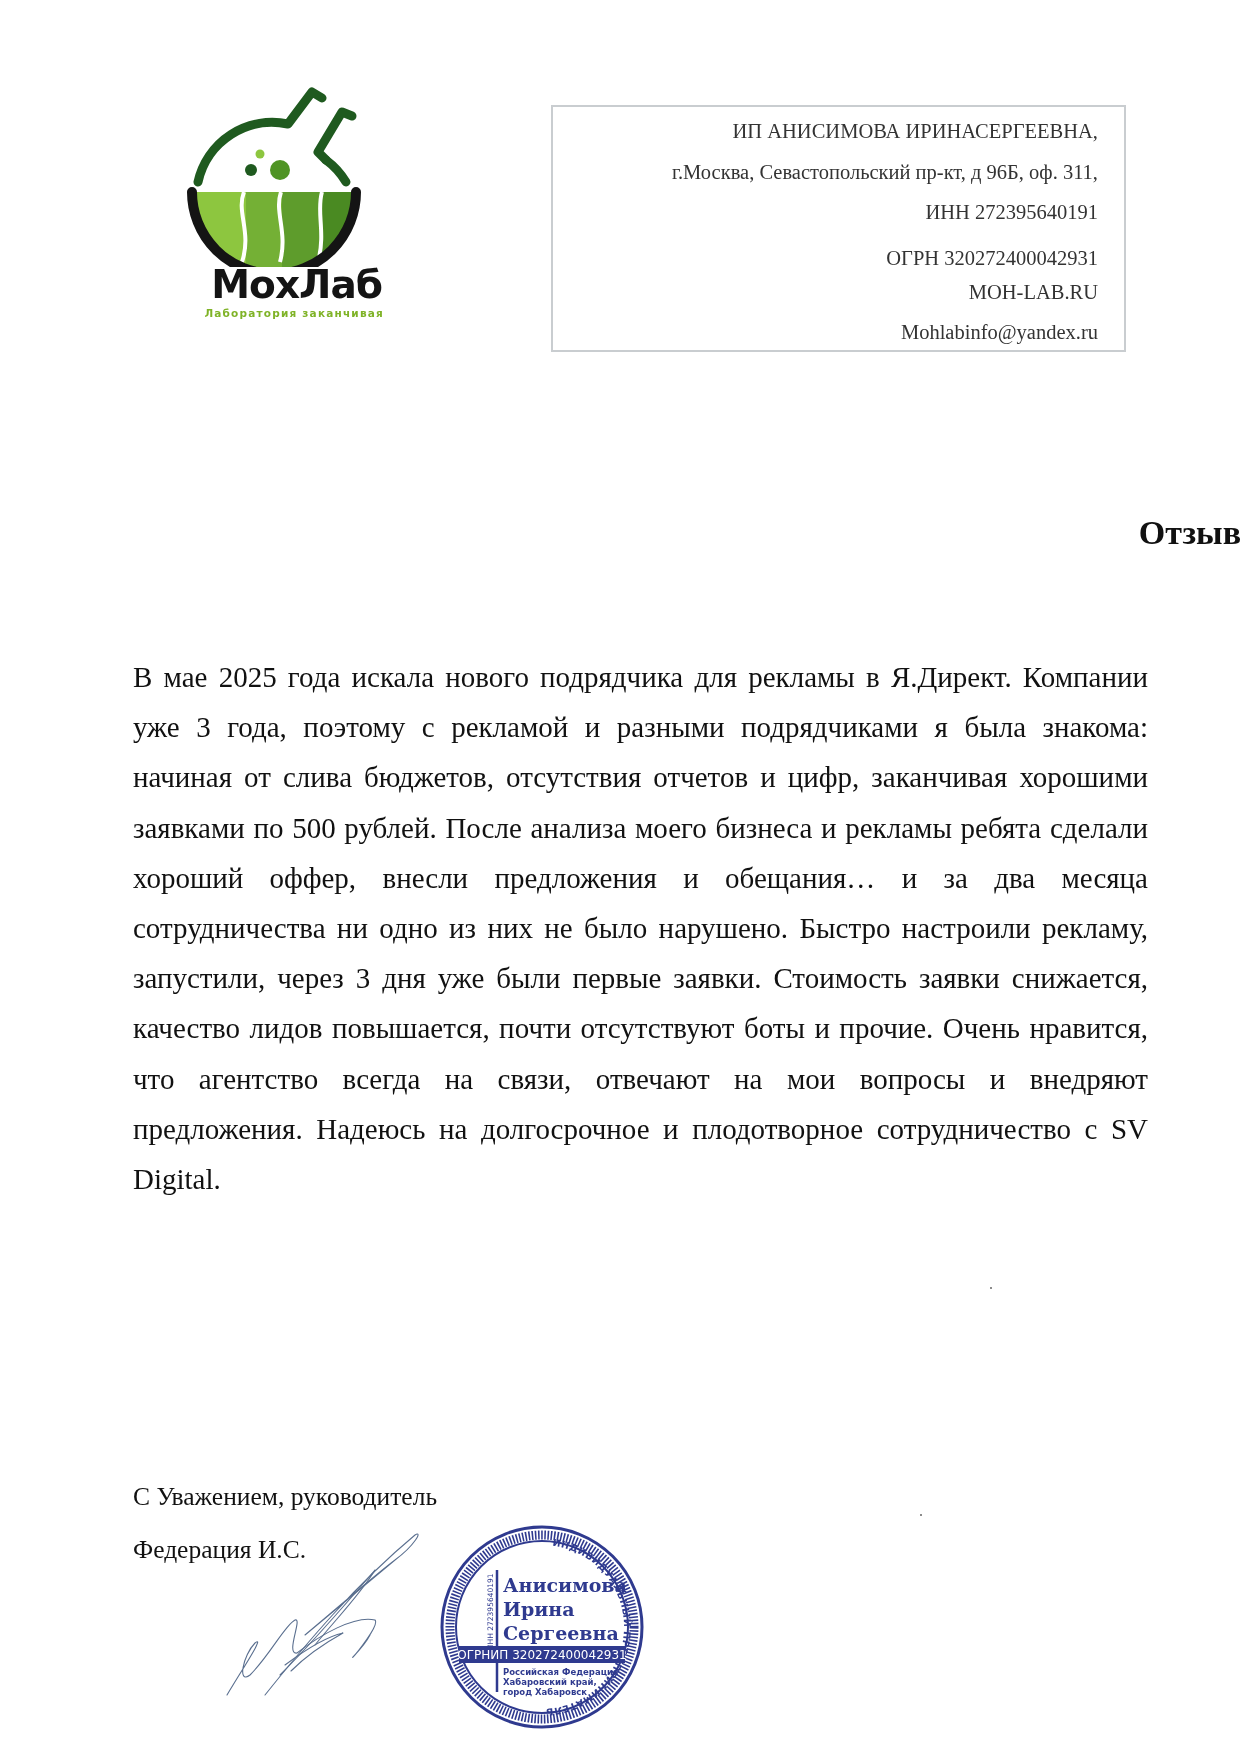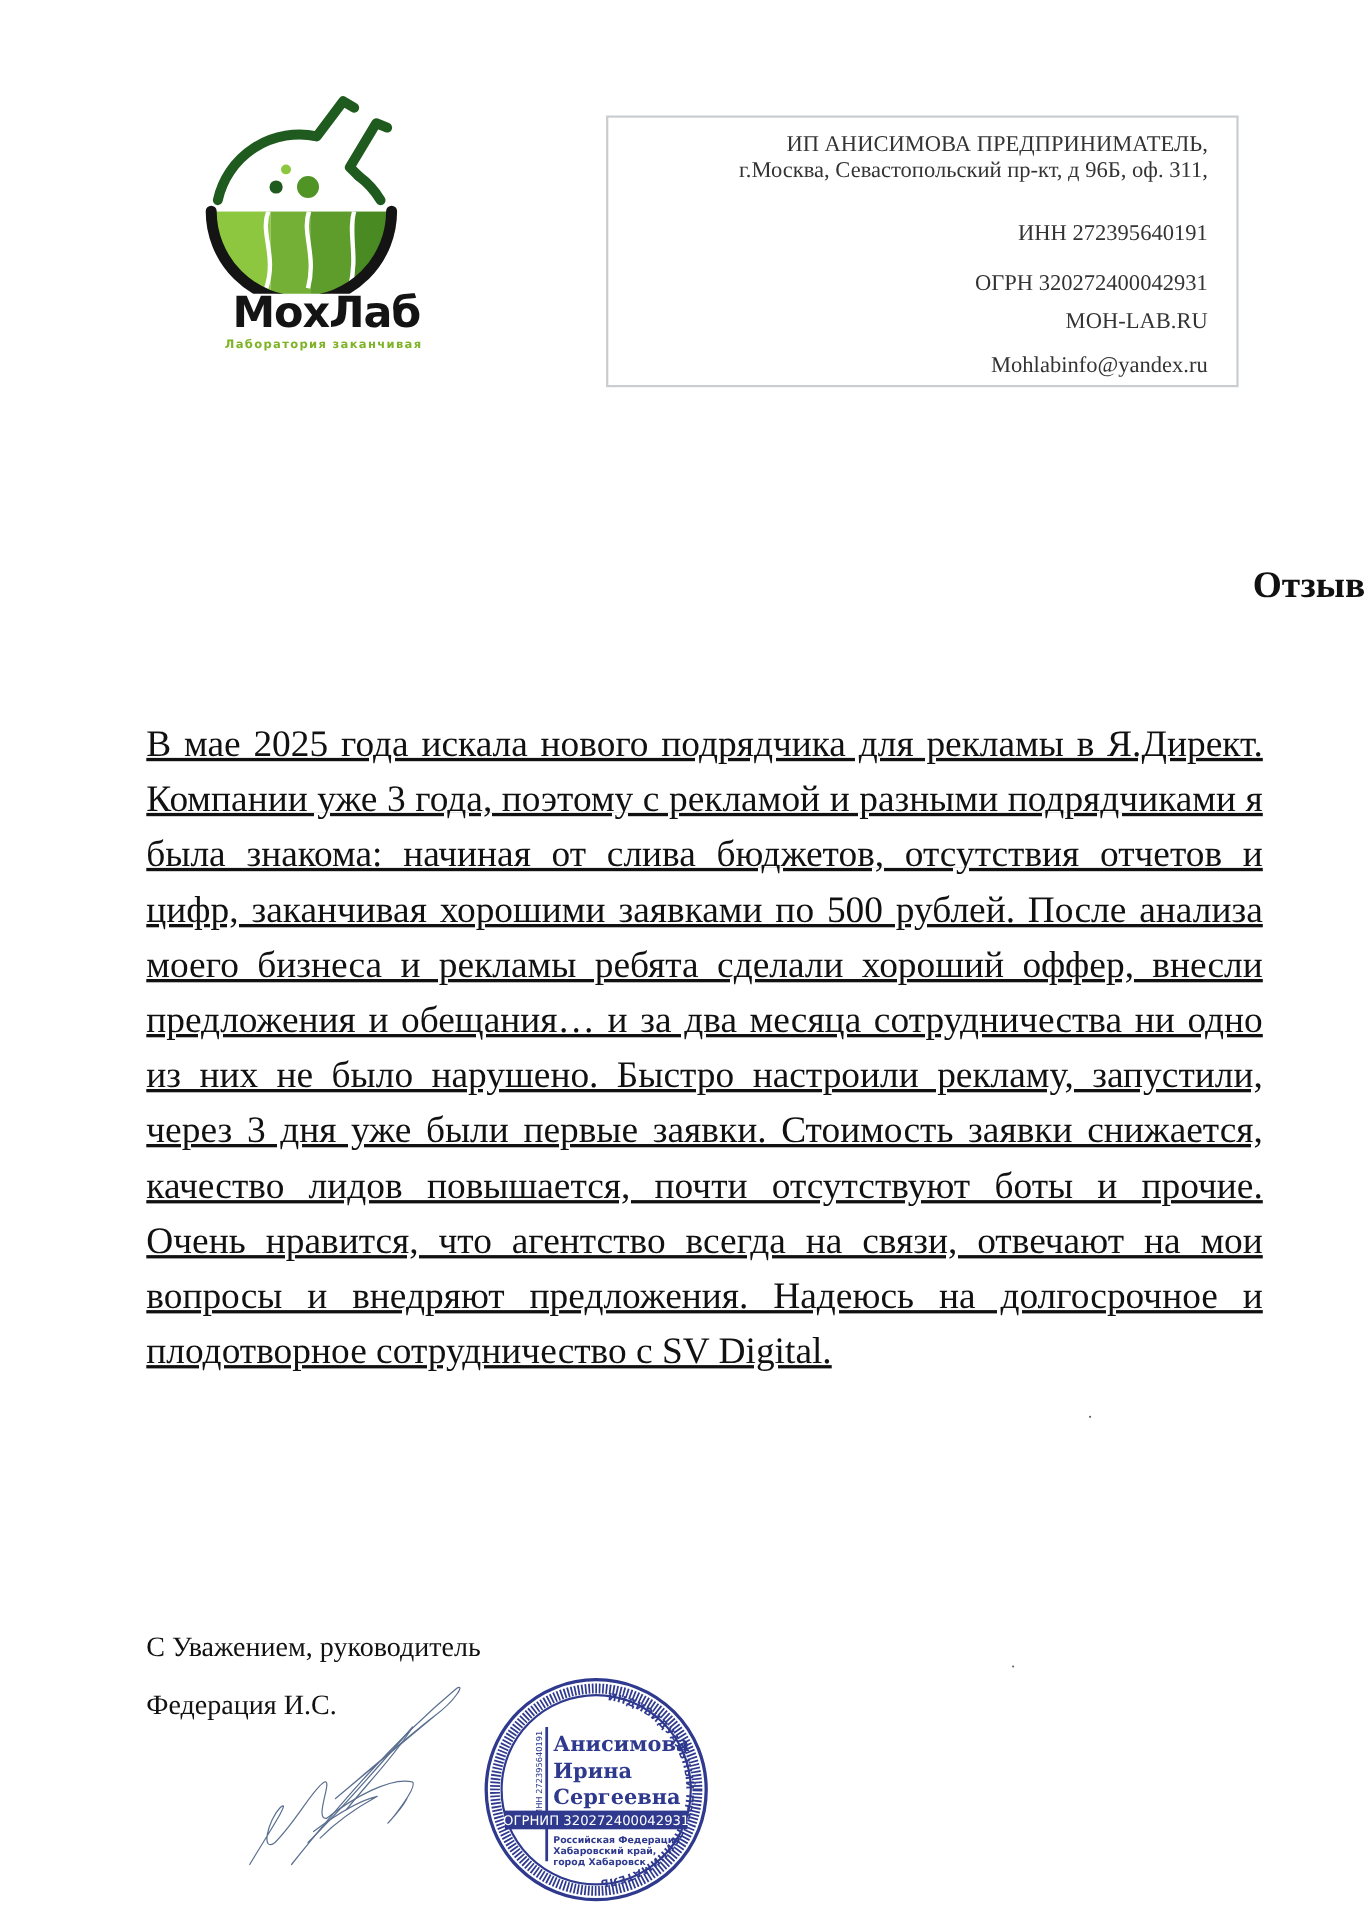--- a/index.html
+++ b/index.html
@@ -13,21 +13,21 @@
   .logo-tag { position: absolute; left: 8px; top: 225px; width: 200px;
               font-family: "DejaVu Sans", sans-serif; font-size: 10.5px;
               color: #7fb327; letter-spacing: 1.2px; font-weight: bold; white-space: nowrap; }
   .req-box { position: absolute; left: 551px; top: 105px; width: 575px; height: 247px;
              border: 2px solid #c9cdd0; box-sizing: border-box; }
   .req-line { position: absolute; right: 26px; font-size: 20.5px; color: #333;
               white-space: nowrap; line-height: 1; }
   .title { position: absolute; left: 0; width: 1241px; top: 514px; text-align: right;
            font-size: 34px; font-weight: bold; color: #111; }
   .body-text { position: absolute; left: 133px; top: 652px; width: 1015px;
-               font-size: 34px; line-height: 50.2px; text-align: justify; color: #111; text-decoration: underline; }
+               font-size: 29px; line-height: 50.2px; text-align: justify; color: #111; }
   .closing { position: absolute; left: 133px; font-size: 25.5px; color: #111; white-space: nowrap; }
   .signature { position: absolute; left: 225px; top: 1525px; width: 210px; height: 180px; }
   .stamp { position: absolute; left: 437px; top: 1522px; width: 210px; height: 210px; }
   .speck { position: absolute; width: 2px; height: 2px; background: #666; border-radius: 1px; }
 </style>
 </head>
 <body>
 
 <div class="logo">
   <svg width="200" height="185" viewBox="0 0 200 185">
@@ -55,22 +55,22 @@
       <path d="M146 110 C140 130 150 150 142 180" stroke="#fff" stroke-width="4" fill="none"></path>
     </g>
 
     <path d="M16 110 A82 82 0 0 0 180 110" fill="none" stroke="#141414" stroke-width="10" stroke-linecap="round"></path>
   </svg>
   <div class="logo-word">МохЛаб</div>
   <div class="logo-tag">Лаборатория заканчивая</div>
 </div>
 
 <div class="req-box">
-  <div class="req-line" style="top:14px">ИП АНИСИМОВА ПРЕДПРИНИМАТЕЛЬ,</div>
-  <div class="req-line" style="top:38px">г.Москва, Севастопольский пр-кт, д 96Б, оф. 311,</div>
+  <div class="req-line" style="top:14px">ИП АНИСИМОВА ИРИНАСЕРГЕЕВНА,</div>
+  <div class="req-line" style="top:55px">г.Москва, Севастопольский пр-кт, д 96Б, оф. 311,</div>
   <div class="req-line" style="top:95px">ИНН 272395640191</div>
   <div class="req-line" style="top:141px">ОГРН 320272400042931</div>
   <div class="req-line" style="top:175px">MOH-LAB.RU</div>
   <div class="req-line" style="top:215px">Mohlabinfo@yandex.ru</div>
 </div>
 
 <div class="title">Отзыв</div>
 
 <div class="body-text">В мае 2025 года искала нового подрядчика для рекламы в Я.Директ. Компании уже 3 года, поэтому с рекламой и разными подрядчиками я была знакома: начиная от слива бюджетов, отсутствия отчетов и цифр, заканчивая хорошими заявками по 500 рублей. После анализа моего бизнеса и рекламы ребята сделали хороший оффер, внесли предложения и обещания… и за два месяца сотрудничества ни одно из них не было нарушено. Быстро настроили рекламу, запустили, через 3 дня уже были первые заявки. Стоимость заявки снижается, качество лидов повышается, почти отсутствуют боты и прочие. Очень нравится, что агентство всегда на связи, отвечают на мои вопросы и внедряют предложения. Надеюсь на долгосрочное и плодотворное сотрудничество с SV Digital.</div>
 

